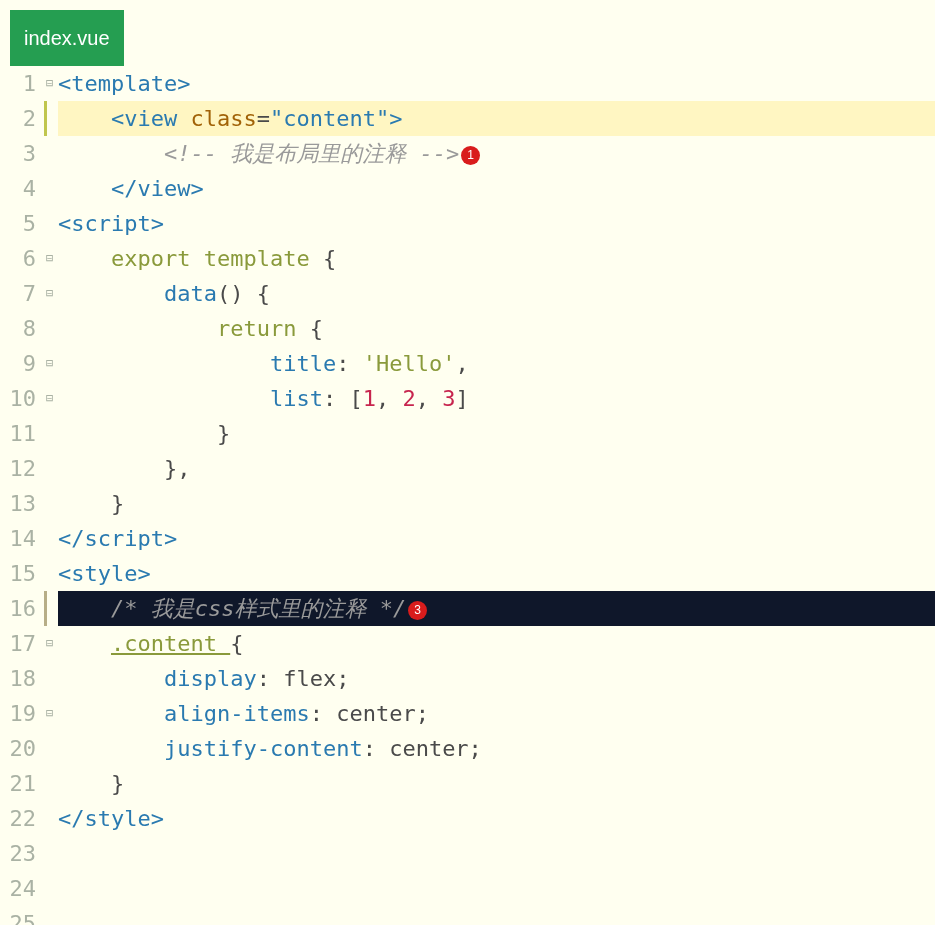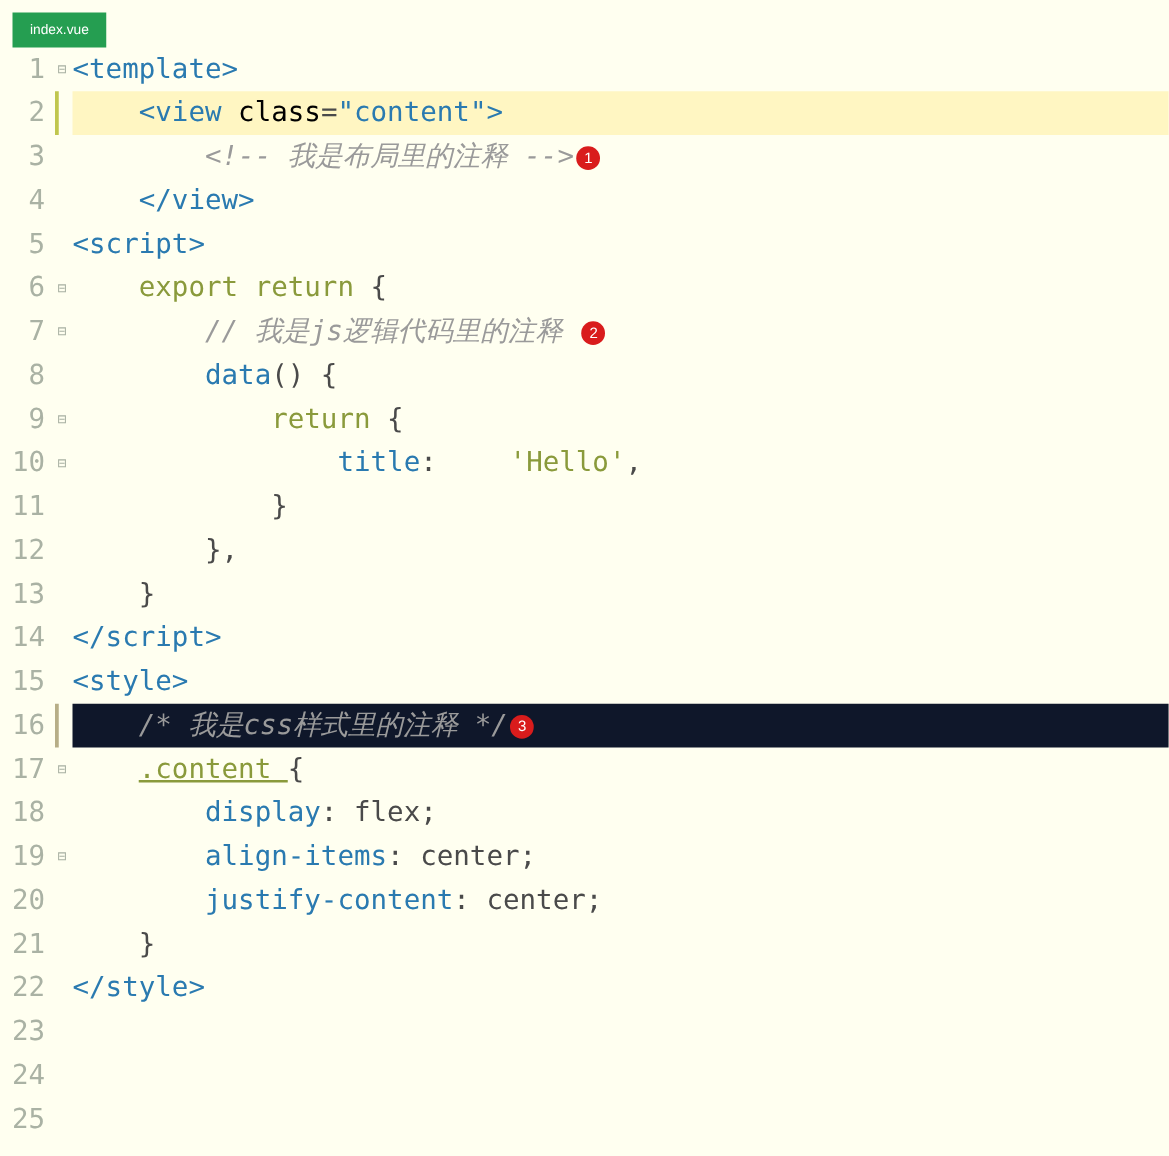--- a/index.html
+++ b/index.html
@@ -7,21 +7,21 @@
     width:935px; height:925px;
     background:#fffff0; 
     font-family:"Consolas","DejaVu Sans Mono","Menlo",monospace;
     font-size:22px;
     line-height:35px;
     overflow:hidden;
   }
   .tabbar { display:flex; padding:10px 10px 0 10px; }
   .tab {
     background:#259e51; color:#fff;
-    padding:4px 14px; font-size:11px; line-height:20px;
+    padding:18px 14px; font-size:20px; line-height:20px;
     font-family:Arial,sans-serif;
   }
   .editor { display:flex; width:100%; }
   .gutter {
     flex:0 0 46px; text-align:right;
     color:#aab2a4; padding-right:4px;
     user-select:none;
   }
   .gutter .ln { height:35px; padding-right:6px; }
   .fold {
@@ -39,27 +39,27 @@
   .bar-yellow::before {
     content:""; position:absolute; left:-14px; top:0; width:3px; height:100%;
     background:#c0c64d;
   }
   .bar-tan::before {
     content:""; position:absolute; left:-14px; top:0; width:3px; height:100%;
     background:#b7ae87;
   }
 
   .tk-tag   { color:#2a7ab0; }
-  .tk-attr  { color:#000000; }
+  .tk-attr  { color:#a16207; }
   .tk-str   { color:#2a7ab0; }
   .tk-kw    { color:#8a9a3b; }
   .tk-key   { color:#2a7ab0; }
   .tk-fn    { color:#2a7ab0; }
   .tk-num   { color:#c7254e; }
-  .tk-lit   { color:#8a9a3b;margin-left:45px; }
+  .tk-lit   { color:#8a9a3b; }
   .tk-punc  { color:#4a4a4a; }
   .tk-comm  { color:#9a9a9a; font-style:italic;text-align:center; }
   .tk-sel   { color:#8a9a3b;text-decoration:underline; }
   .tk-prop  { color:#2a7ab0; }
   .tk-val   { color:#4a4a4a; }
   .badge {
     display:inline-flex; align-items:center; justify-content:center;
     width:19px; height:19px; border-radius:50%;
     background:#d91c1c; color:#fff; font-size:12px;
     font-family:Arial,sans-serif; font-style:normal;
@@ -127,25 +127,25 @@
     <div class="fm"></div>
     <div class="fm"></div>
     <div class="fm"></div>
   </div>
   <div class="code">
     <div class="row"><span class="tk-tag">&lt;template&gt;</span></div>
     <div class="row hl-yellow bar-yellow">    <span class="tk-tag">&lt;view </span><span class="tk-attr">class</span><span class="tk-punc">=</span><span class="tk-str">"content"</span><span class="tk-tag">&gt;</span></div>
     <div class="row">        <span class="tk-comm">&lt;!-- 我是布局里的注释 --&gt;</span><span class="badge">1</span></div>
     <div class="row">    <span class="tk-tag">&lt;/view&gt;</span></div>
     <div class="row"><span class="tk-tag">&lt;script&gt;</span></div>
-    <div class="row">    <span class="tk-kw">export return</span><span class="tk-punc"> {</span></div>
-    <div class="row">        <span class="tk-comm">// 我是js逻辑代码里的注释 </span><span class="badge">2</span></div>
+    <div class="row">    <span class="tk-kw">export template</span><span class="tk-punc"> {</span></div>
     <div class="row">        <span class="tk-fn">data</span><span class="tk-punc">() {</span></div>
     <div class="row">            <span class="tk-kw">return</span><span class="tk-punc"> {</span></div>
     <div class="row">                <span class="tk-key">title</span><span class="tk-punc">: </span><span class="tk-lit">'Hello'</span><span class="tk-punc">,</span></div>
+    <div class="row">                <span class="tk-key">list</span><span class="tk-punc">: [</span><span class="tk-num">1</span><span class="tk-punc">, </span><span class="tk-num">2</span><span class="tk-punc">, </span><span class="tk-num">3</span><span class="tk-punc">]</span></div>
     <div class="row">            <span class="tk-punc">}</span></div>
     <div class="row">        <span class="tk-punc">},</span></div>
     <div class="row">    <span class="tk-punc">}</span></div>
     <div class="row"><span class="tk-tag">&lt;/script&gt;</span></div>
     <div class="row"><span class="tk-tag">&lt;style&gt;</span></div>
     <div class="row hl-tan bar-tan">    <span class="tk-comm">/* 我是css样式里的注释 */</span><span class="badge">3</span></div>
     <div class="row">    <span class="tk-sel">.content </span><span class="tk-punc">{</span></div>
     <div class="row">        <span class="tk-prop">display</span><span class="tk-val">: flex;</span></div>
     <div class="row">        <span class="tk-prop">align-items</span><span class="tk-val">: center;</span></div>
     <div class="row">        <span class="tk-prop">justify-content</span><span class="tk-val">: center;</span></div>

